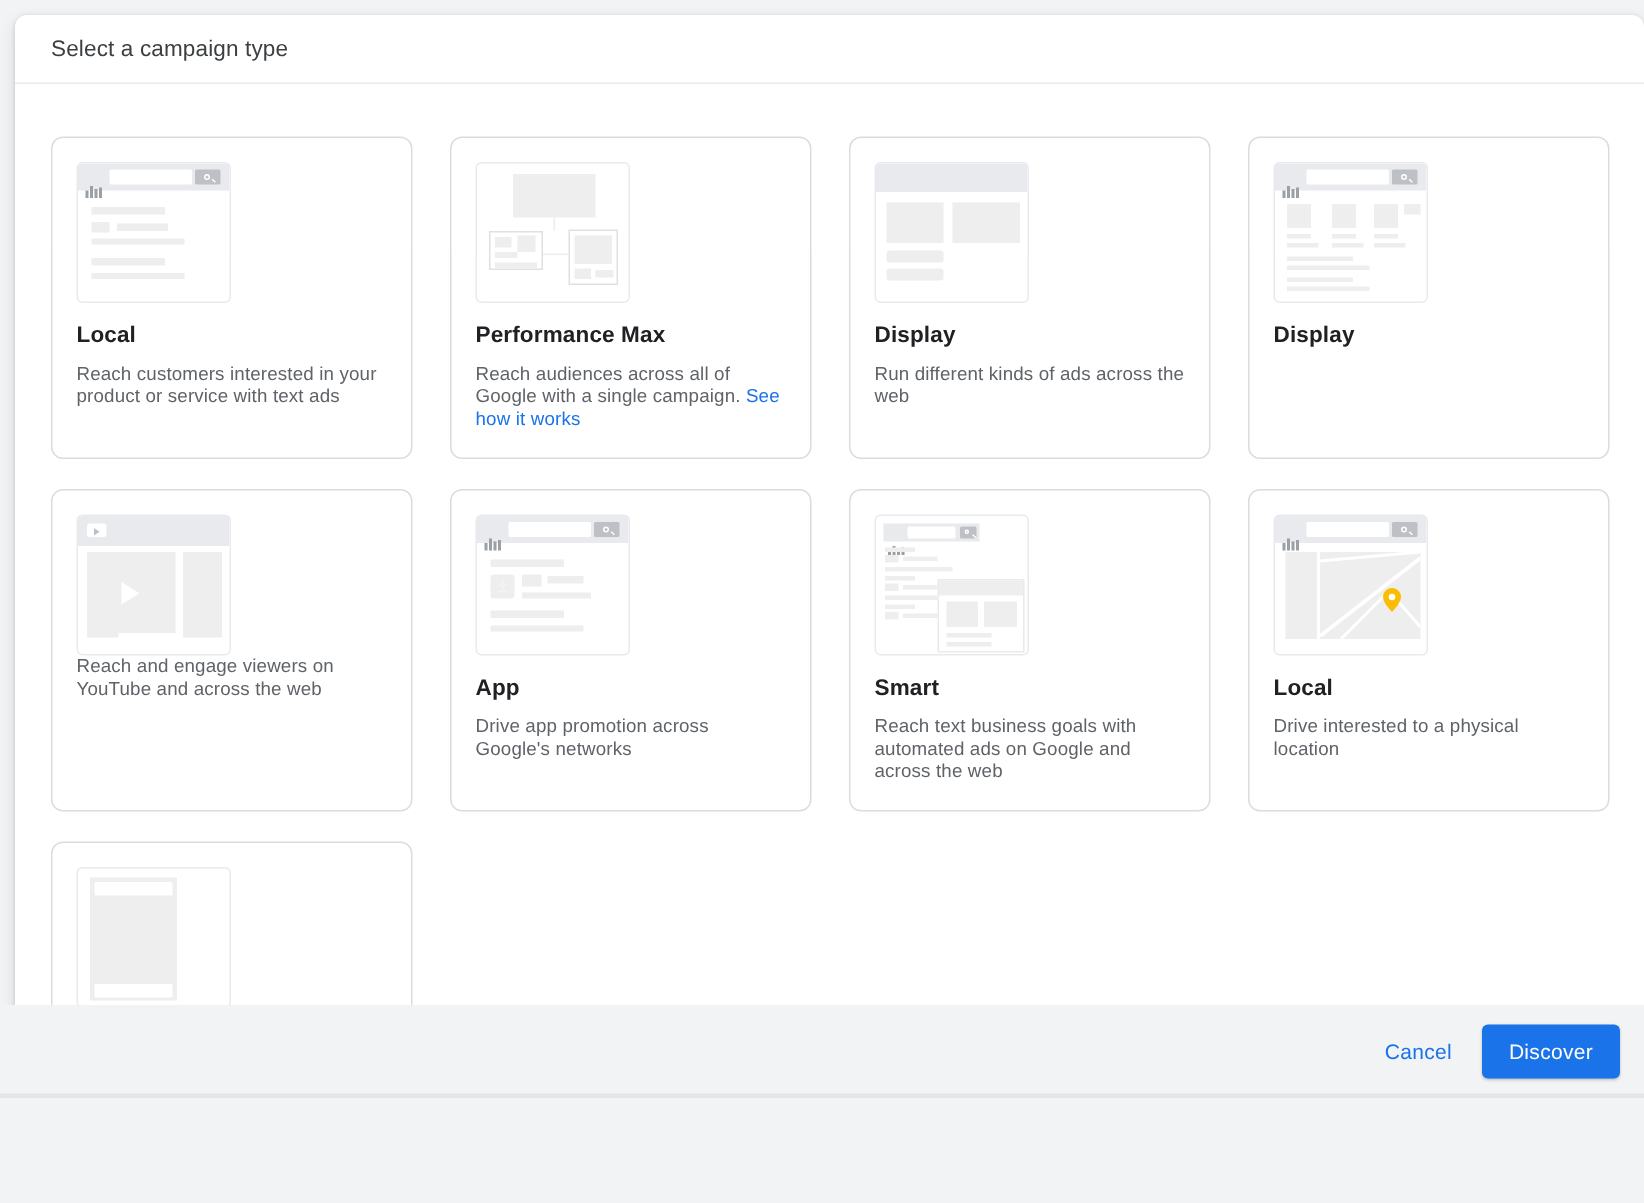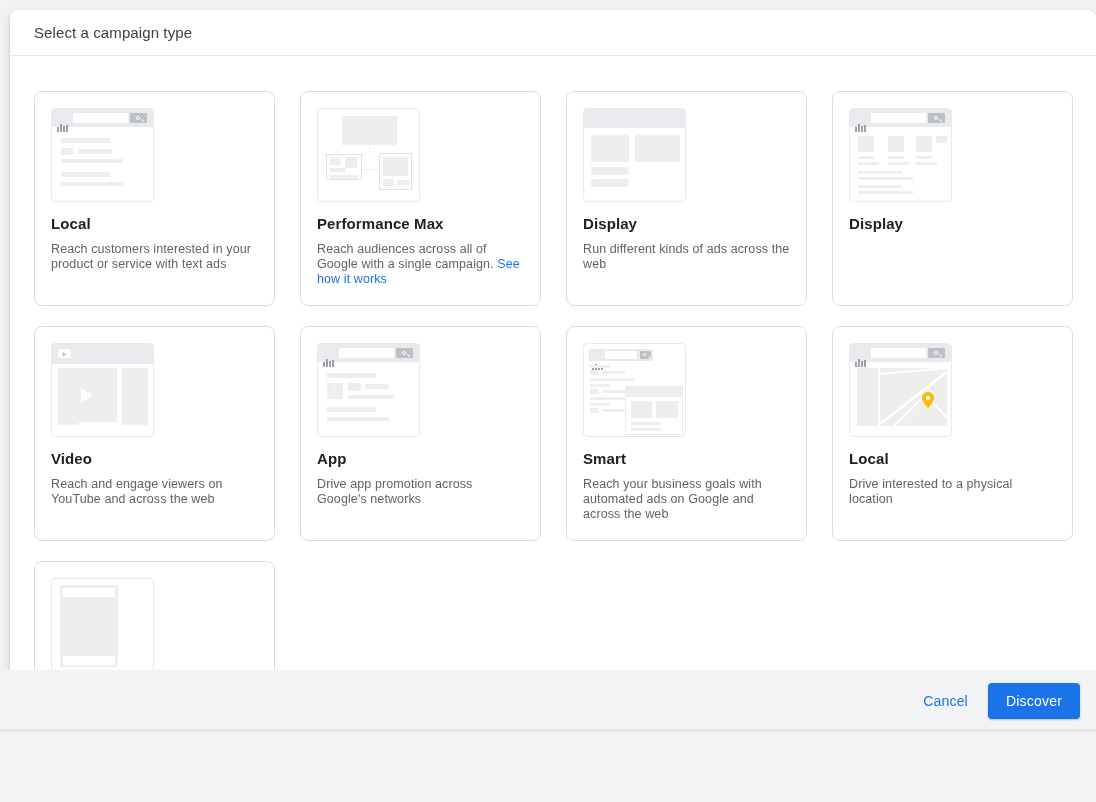--- a/index.html
+++ b/index.html
@@ -294,21 +294,20 @@
             <svg style="position:absolute;left:10px;top:7.5px;" width="5" height="5" viewBox="0 0 8 8">
                 <path d="M1 0 L7 4 L1 8 Z" fill="#bdc1c6"></path>
               </svg>
             <div class="bar g-d" style="left:6px;top:24px;width:59px;height:54px;"></div>
             <svg style="position:absolute;left:28px;top:44px;" width="14" height="15" viewBox="0 0 14 15">
                 <path d="M1 0 L13 7.5 L1 15 Z" fill="#ffffff"></path>
               </svg>
             <div class="bar yellow" style="left:6px;top:78px;width:21px;height:3px;"></div>
             <div class="bar g-l" style="left:70px;top:24px;width:26px;height:57px;"></div>
           </div>
-          <div class="card-title">Video</div>
           <div class="card-desc"><span>Reach and engage viewers on YouTube and across the web</span></div>
         </div>
 
         <div class="card r2">
           <div class="thumb">
             <div class="chrome"></div>
             <div class="chrome-logo"><i style="height:5px"></i><i style="height:8px"></i><i style="height:6px"></i><i style="height:7px"></i></div>
             <div class="chrome-input" style="left:21px;width:55px;"></div>
             <div class="chrome-btn" style="right:6px;">
                 <span class="magnifier"></span>
@@ -354,21 +353,21 @@
             <div class="bar g-l" style="left:42px;top:43px;width:56px;height:10px;"></div>
             <div class="bar g-l" style="left:47px;top:57px;width:21px;height:17px;"></div>
             <div class="bar g-xl" style="left:72px;top:57px;width:22px;height:17px;"></div>
             <div class="bar g-m" style="left:75px;top:60px;width:16px;height:3px;"></div>
             <div class="bar yellow" style="left:75px;top:65px;width:8px;height:5px;"></div>
             <div class="bar g-l" style="left:85px;top:66px;width:8px;height:3px;"></div>
             <div class="bar g-l" style="left:47px;top:78px;width:30px;height:3px;"></div>
             <div class="bar g-l" style="left:47px;top:84px;width:30px;height:3px;"></div>
           </div>
           <div class="card-title">Smart</div>
-          <div class="card-desc"><span>Reach your business goals with automated ads on Google and across the web</span></div>
+          <div class="card-desc"><span>Reach text business goals with automated ads on Google and across the web</span></div>
         </div>
 
         <div class="card r2">
           <div class="thumb">
             <div class="chrome"></div>
             <div class="chrome-logo"><i style="height:5px"></i><i style="height:8px"></i><i style="height:6px"></i><i style="height:7px"></i></div>
             <div class="chrome-input" style="left:21px;width:55px;"></div>
             <div class="chrome-btn" style="right:6px;">
                 <span class="magnifier"></span>
               </div>

